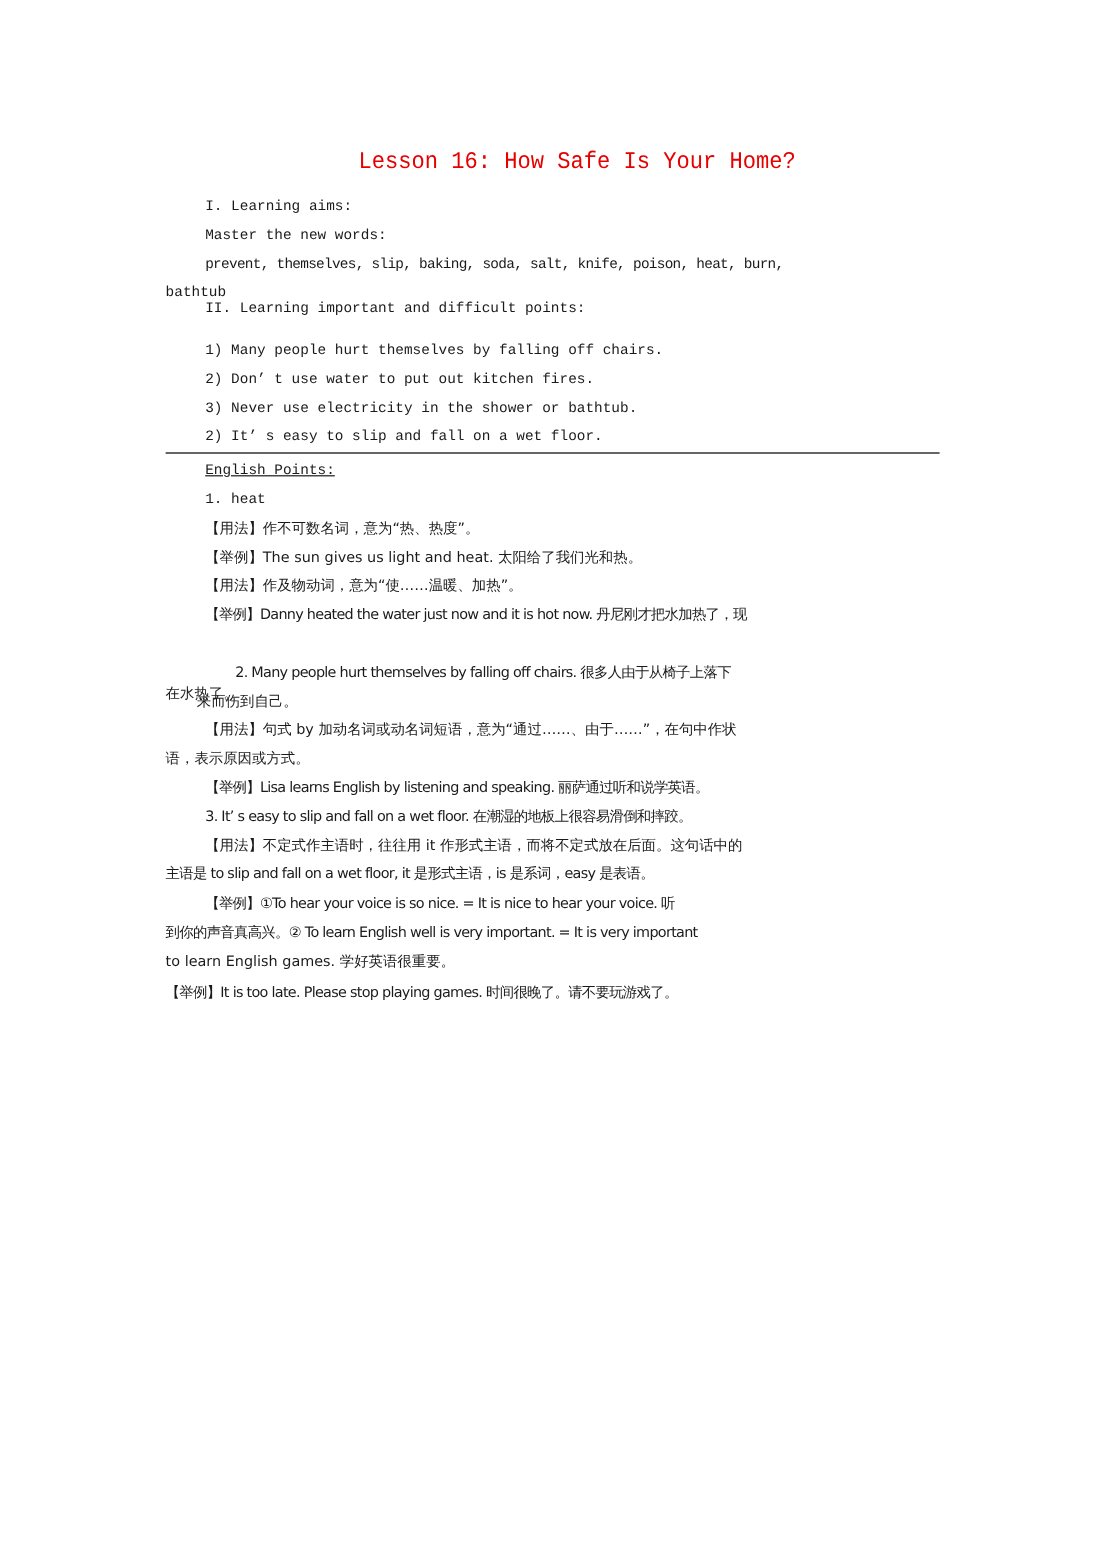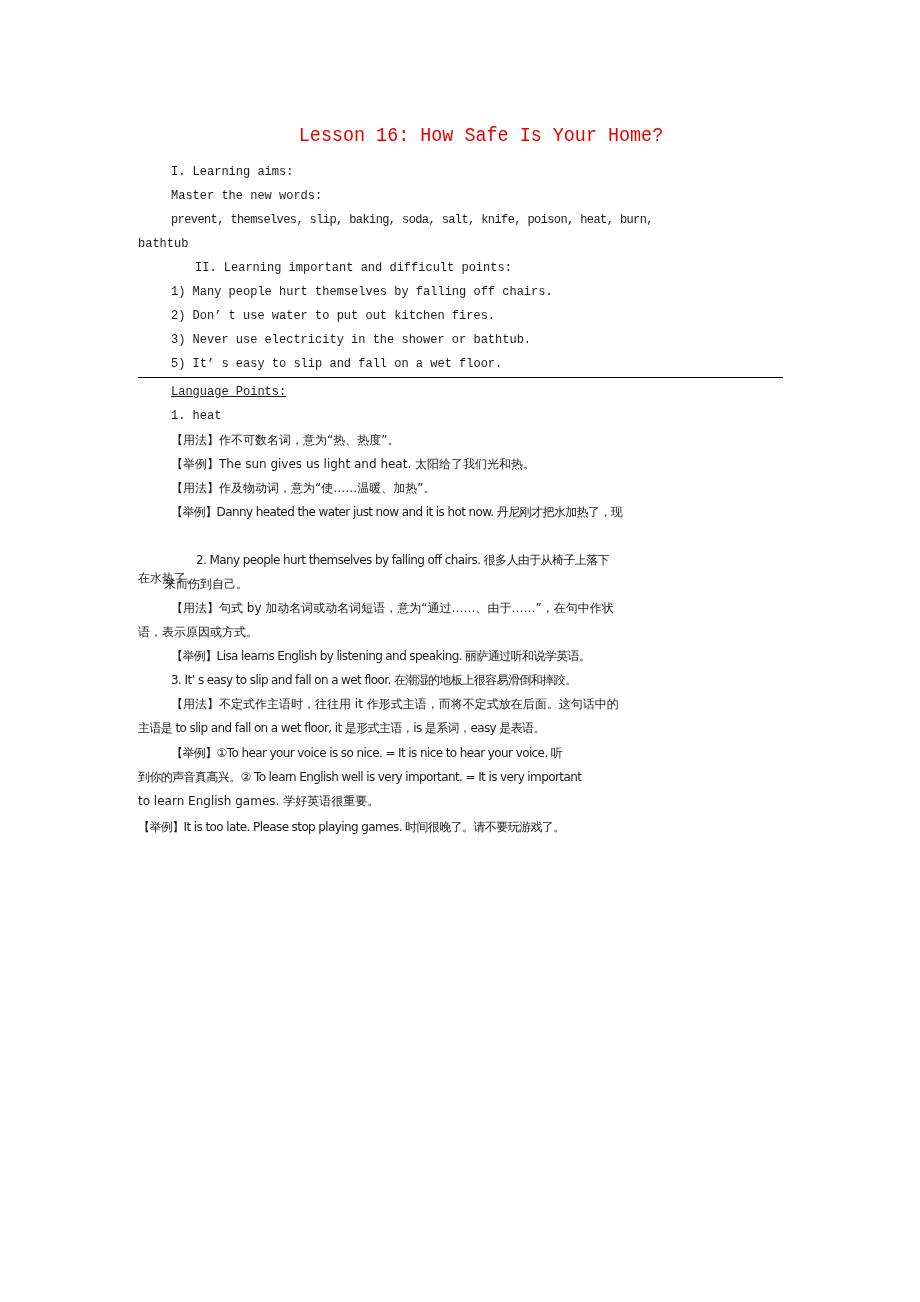--- a/index.html
+++ b/index.html
@@ -63,29 +63,29 @@
 
 <div class="page">
 
   <div class="title">Lesson 16: How Safe Is Your Home?</div>
 
   <div class="line" style="left:171px; top:163px;">I. Learning aims:</div>
   <div class="line" style="left:171px; top:187px;">Master the new words:</div>
   <div class="line narrow" style="left:171px; top:211px;">prevent,  themselves,  slip,  baking,  soda,  salt,  knife,  poison,  heat,  burn,</div>
   <div class="line" style="left:138px; top:235px;">bathtub</div>
 
-  <div class="line" style="left:171px; top:259px;margin-left:24px;">II. Learning important and difficult points:</div>
+  <div class="line" style="left:171px; top:248px;">II. Learning important and difficult points:</div>
   <div class="line" style="left:171px; top:283px;">1) Many people hurt themselves by falling off chairs.</div>
   <div class="line" style="left:171px; top:307px;">2) Don’ t use water to put out kitchen fires.</div>
   <div class="line" style="left:171px; top:331px;">3) Never use electricity in the shower or bathtub.</div>
-  <div class="line" style="left:171px; top:355px;">5) It’ s easy to slip and fall on a wet floor.</div>
+  <div class="line" style="left:171px; top:355px;">2) It’ s easy to slip and fall on a wet floor.</div>
 
   <div class="rule"></div>
 
-  <div class="line underline" style="left:171px; top:383px;">Language Points:</div>
+  <div class="line underline" style="left:171px; top:383px;">English Points:</div>
 
   <div class="line" style="left:171px; top:407px;">1. heat</div>
   <div class="line cjk" style="left:171px; top:455px;">【举例】The sun gives us light and heat. 太阳给了我们光和热。</div>
   <div class="line cjk" style="left:171px; top:431px;">【用法】作不可数名词，意为“热、热度”。</div>
   <div class="line cjk" style="left:171px; top:479px;">【用法】作及物动词，意为“使……温暖、加热”。</div>
   <div class="line cjk narrow" style="left:171px; top:503px;">【举例】Danny heated the water just now and it is hot now. 丹尼刚才把水加热了，现</div>
   <div class="line cjk" style="left:138px; top:527px;margin-top:42px;">在水热了。</div>
 
   <div class="line cjk narrow" style="left:196px; top:551px;">2. Many people hurt themselves by falling off chairs. 很多人由于从椅子上落下</div>
   <div class="line cjk" style="left:164px; top:575px;">来而伤到自己。</div>

